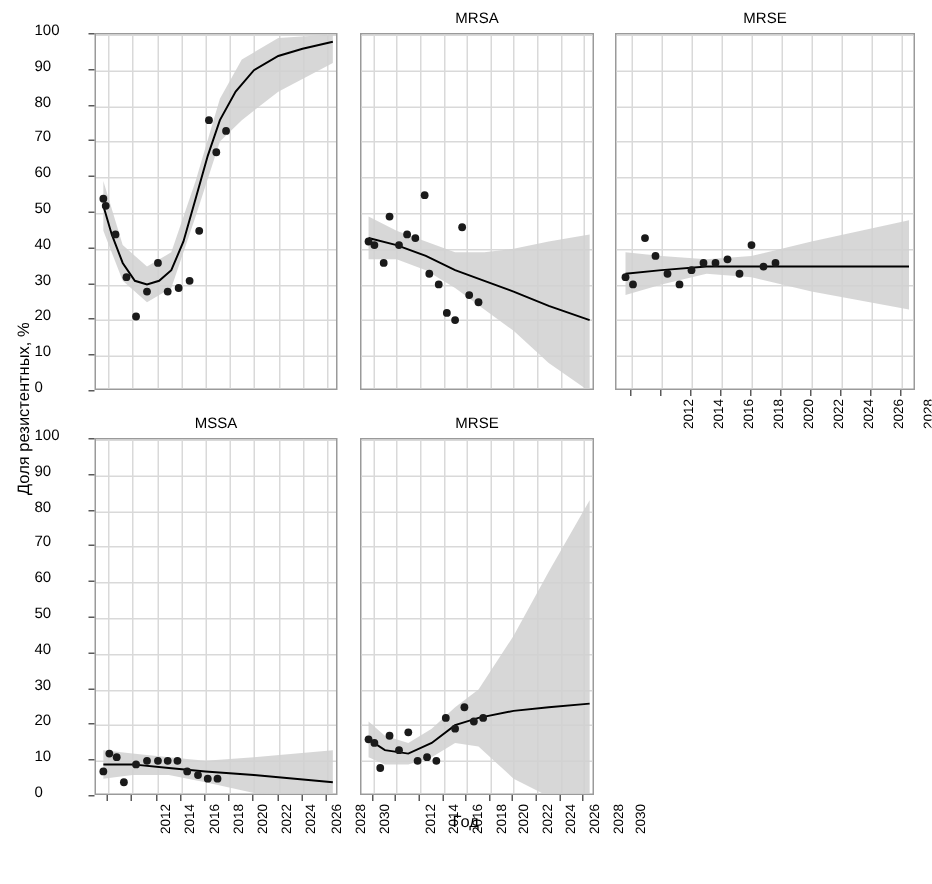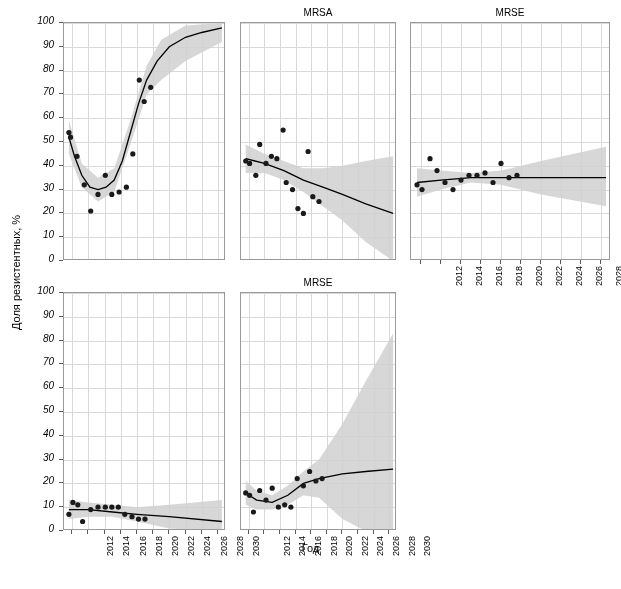--- a/index.html
+++ b/index.html
@@ -48,23 +48,21 @@
   .grid-line {
     position: absolute;
     background: #d9d9d9;
   }
   .grid-line.h { left: 0; width: 100%; height: 1px; }
   .grid-line.v { top: 0; height: 100%; width: 1px; }
   .axis-label-y {
     position: absolute;
     font-size: 10px;
     color: #000;
-    text-align: right;
     white-space: nowrap;
-    font-style: italic;
   }
   .axis-label-x {
     position: absolute;
     font-size: 9px;
     color: #000;
     white-space: nowrap;
     transform-origin: right top;
     transform: rotate(-90deg);
     text-align: right;
   }
@@ -281,20 +279,21 @@
         <div class="axis-label-x" style="left: 524px; top: 266px; width: 30px;">2022</div>
         <div class="tick x" style="left: 540px; top: 260px;"></div>
         <div class="axis-label-x" style="left: 544px; top: 266px; width: 30px;">2024</div>
         <div class="tick x" style="left: 560px; top: 260px;"></div>
         <div class="axis-label-x" style="left: 564px; top: 266px; width: 30px;">2026</div>
         <div class="tick x" style="left: 580px; top: 260px;"></div>
         <div class="axis-label-x" style="left: 584px; top: 266px; width: 30px;">2028</div>
         <div class="tick x" style="left: 600px; top: 260px;"></div>
       </div>
       <div class="panel" style="left: 0px; top: 0px; width: 621px; height: 589px;">
+        <div class="panel-title" style="left: 63px; top: 276px; width: 162px;">MSSA</div>
         <div class="plot-box" style="left: 63px; top: 292px; width: 162px; height: 238px;">
           <div class="grid-line h" style="top: 214px;"></div>
           <div class="grid-line h" style="top: 190px;"></div>
           <div class="grid-line h" style="top: 167px;"></div>
           <div class="grid-line h" style="top: 143px;"></div>
           <div class="grid-line h" style="top: 119px;"></div>
           <div class="grid-line h" style="top: 95px;"></div>
           <div class="grid-line h" style="top: 71px;"></div>
           <div class="grid-line h" style="top: 48px;"></div>
           <div class="grid-line h" style="top: 24px;"></div>

